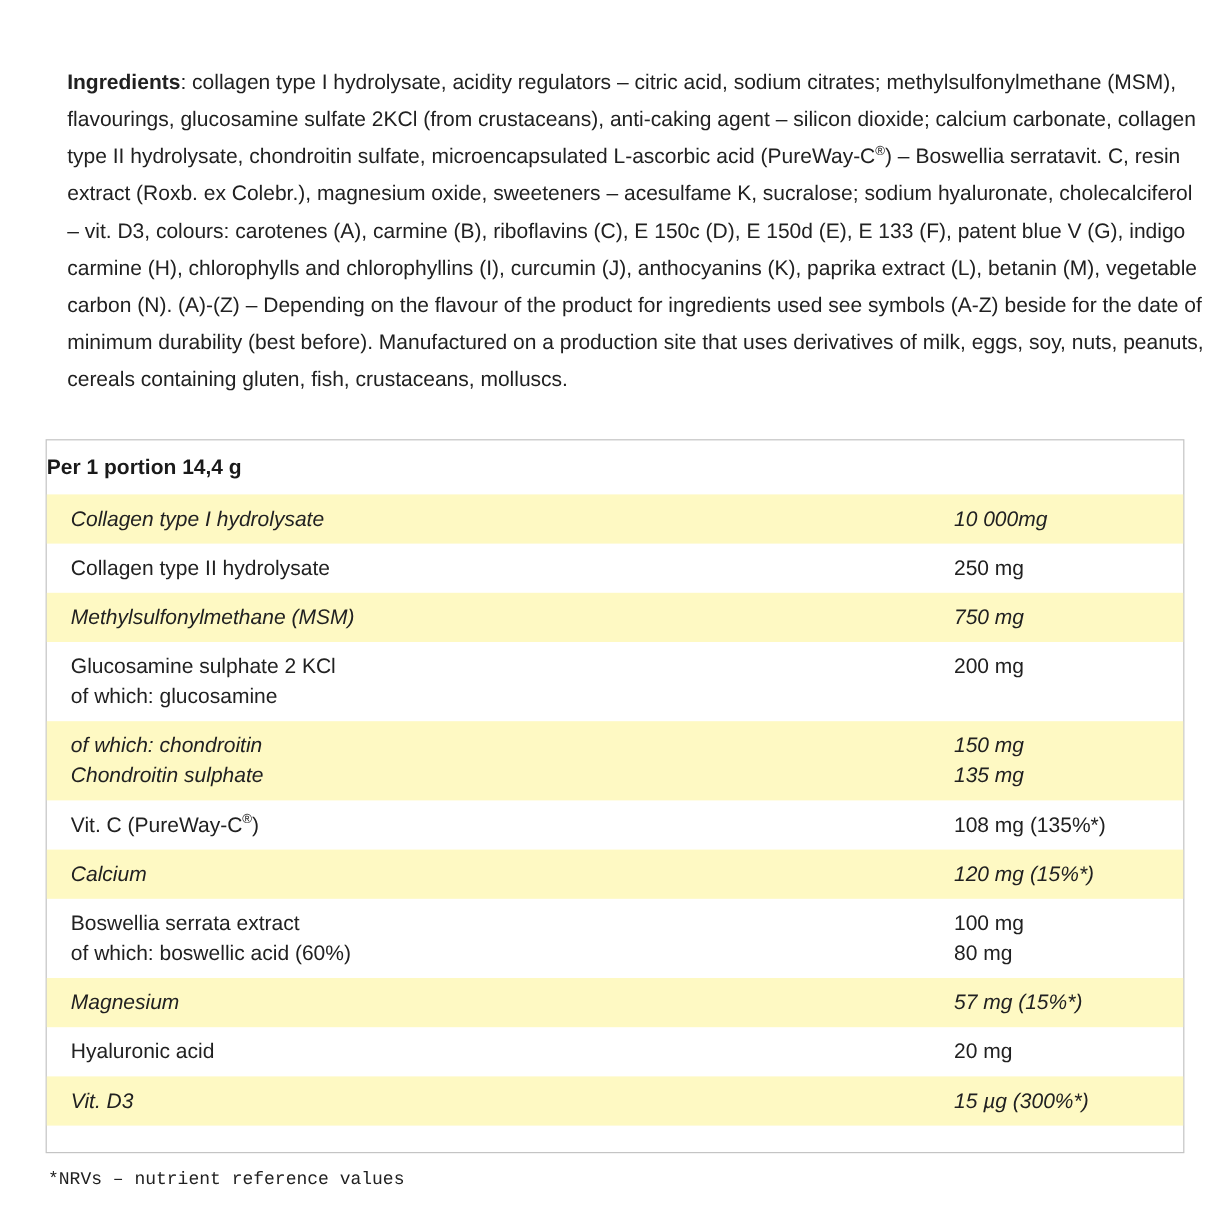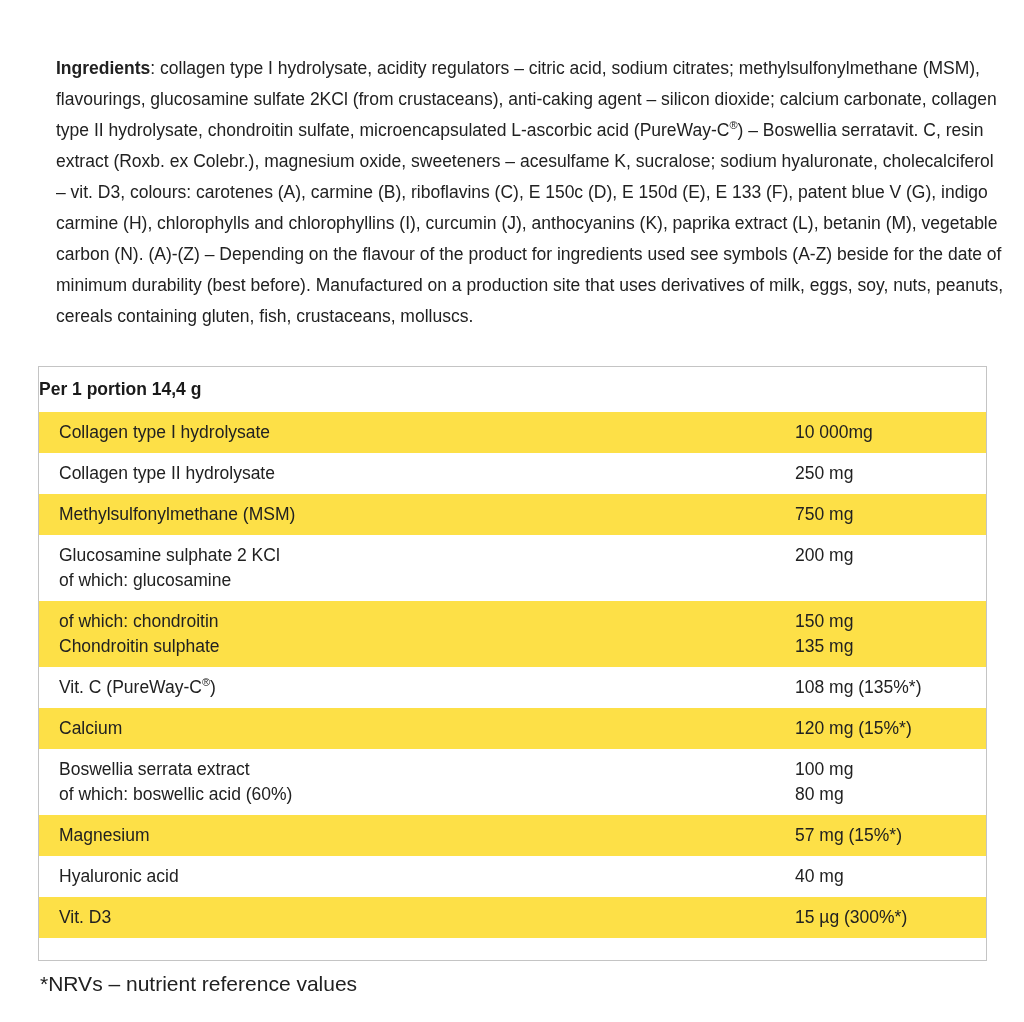--- a/index.html
+++ b/index.html
@@ -31,29 +31,30 @@
     border: 1px solid #c4c4c4;
     font-size: 17.5px;
   }
   .trow {
     display: flex;
     align-items: flex-start;
     padding: 8px 0;
     line-height: 25px;
   }
   .trow.header { padding: 10px 0; font-weight: 700; color: #1a1a1a; }
-  .trow.shaded { background: #fde047; }
+  .trow.shaded { background: #fef9c3; font-style: italic; }
   .trow.empty { height: 22px; padding: 0; }
   .cname { flex: 0 0 756px; padding-left: 20px; padding-right: 12px; }
   .cval  { flex: 1 1 auto; padding-right: 10px; }
 
   .footnote {
     margin: 10px 0 0 0;
-    font-size: 21px;
+    font-size: 15px;
     line-height: 25px;
+    font-family: Liberation Mono, monospace;
   }
 </style>
 </head>
 <body>
 
 <div class="page">
 
   <p class="ingredients"><strong>Ingredients</strong><span>: collagen type I hydrolysate, acidity regulators – citric acid, sodium citrates; methylsulfonylmethane (MSM), flavourings, glucosamine sulfate 2KCl (from crustaceans), anti-caking agent – silicon dioxide; calcium carbonate, collagen type II hydrolysate, chondroitin sulfate, microencapsulated L-ascorbic acid (PureWay-C</span><sup>®</sup><span>) – Boswellia serratavit. C, resin extract (Roxb. ex Colebr.), magnesium oxide, sweeteners – acesulfame K, sucralose; sodium hyaluronate, cholecalciferol – vit. D3, colours: carotenes (A), carmine (B), riboflavins (C), E 150c (D), E 150d (E), E 133 (F), patent blue V (G), indigo carmine (H), chlorophylls and chlorophyllins (I), curcumin (J), anthocyanins (K), paprika extract (L), betanin (M), vegetable carbon (N). (A)-(Z) – Depending on the flavour of the product for ingredients used see symbols (A-Z) beside for the date of minimum durability (best before). Manufactured on a production site that uses derivatives of milk, eggs, soy, nuts, peanuts, cereals containing gluten, fish, crustaceans, molluscs.</span></p>
 
   <div class="ntable">
@@ -119,21 +120,21 @@
       </div>
     </div>
 
     <div class="trow shaded">
       <div class="cname">Magnesium</div>
       <div class="cval">57 mg (15%*)</div>
     </div>
 
     <div class="trow">
       <div class="cname">Hyaluronic acid</div>
-      <div class="cval">40 mg</div>
+      <div class="cval">20 mg</div>
     </div>
 
     <div class="trow shaded">
       <div class="cname">Vit. D3</div>
       <div class="cval">15 µg (300%*)</div>
     </div>
 
     <div class="trow empty"></div>
 
   </div>

